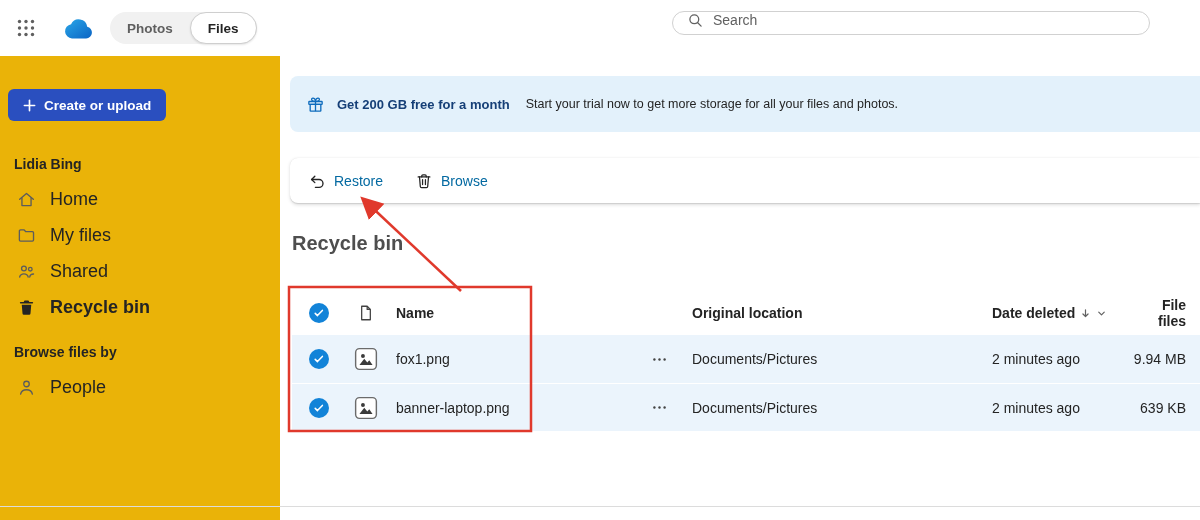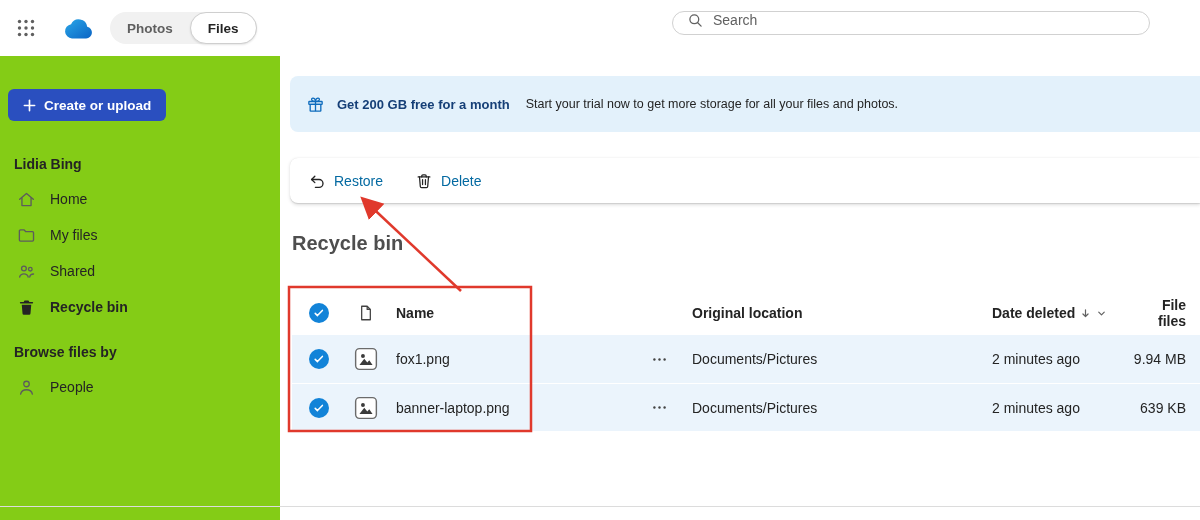--- a/index.html
+++ b/index.html
@@ -12,29 +12,29 @@
   .waffle-btn { position:absolute; left:16px; top:18px; width:20px; height:20px; }
   .cloud-logo { position:absolute; left:58px; top:16px; width:38px; height:25px; }
   .toggle { position:absolute; left:110px; top:12px; height:32px; background:#f1f1f1; border-radius:16px; display:flex; align-items:center; }
   .toggle-btn { height:32px; padding:0 17px; border-radius:16px; font-size:13.5px; font-weight:600; color:#5f5f5f; }
   .toggle-btn.active { background:#fff; border:1px solid #cfcfcf; color:#242424; box-shadow:0 1px 2px rgba(0,0,0,.10); }
   .search-box { position:absolute; left:672px; top:11px; width:478px; height:24px; border:1px solid #d1d1d1; border-radius:17px; display:flex; align-items:flex-start; padding:0 14px; background:#fff; }
   .search-box input { border:none; outline:none; flex:1; font-size:14px; margin-left:9px; color:#242424; background:transparent; }
   .search-box input::placeholder { color:#616161; }
 
   
-  .sidebar { position:absolute; left:0; top:56px; width:280px; bottom:0; background:#84cc16; }
+  .sidebar { position:absolute; left:0; top:56px; width:280px; bottom:0; background:#eab308; }
   .create-btn { position:absolute; left:8px; top:33px; height:32px; padding:0 15px; background:#2a4fbf; color:#fff; border-radius:6px; display:flex; align-items:center; gap:8px; font-size:13.5px; font-weight:600; }
   .side-heading { position:absolute; left:14px; font-size:14px; font-weight:700; color:#242424; }
   .heading-user { top:100px; }
   .heading-browse { top:288px; }
   .nav { position:absolute; left:0; right:0; }
   .nav-main { top:125px; }
   .nav-browse { top:313px; }
-  .nav-item { height:36px; display:flex; align-items:center; gap:14px; padding-left:16px; font-size:14px; color:#242424; cursor:pointer; }
+  .nav-item { height:36px; display:flex; align-items:center; gap:14px; padding-left:16px; font-size:18px; color:#242424; cursor:pointer; }
   .nav-item.active { font-weight:700; }
   .nav-item .nicon { width:20px; height:20px; flex:0 0 20px; display:flex; align-items:center; justify-content:center; }
 
   
   .main { position:absolute; left:280px; top:56px; right:0; bottom:0; }
   .banner { position:absolute; left:10px; top:20px; right:0; height:56px; background:#e3f1fb; border-radius:8px 0 0 8px; display:flex; align-items:center; padding:0 16px; gap:12px; cursor:pointer; }
   .banner-title { font-size:13px; font-weight:700; color:#153f77; white-space:nowrap; }
   .banner-sub { font-size:12.5px; color:#242424; white-space:nowrap; margin-left:4px; }
 
   .toolbar { position:absolute; left:10px; top:102px; right:0; height:45px; background:#fff; border-radius:8px 0 0 8px;
@@ -190,21 +190,21 @@
       </svg>
       <span>Restore</span>
     </button>
     <button class="tool-btn">
       <svg viewBox="0 0 20 20" width="18" height="18" fill="none" stroke="#242424" stroke-width="1.4" stroke-linecap="round" stroke-linejoin="round">
         <path d="M3.5 5.5h13"></path>
         <path d="M7.5 5.5v-.9A1.3 1.3 0 0 1 8.8 3.3h2.4a1.3 1.3 0 0 1 1.3 1.3v.9"></path>
         <path d="M5 5.5l.9 10.6a1.4 1.4 0 0 0 1.4 1.3h5.4a1.4 1.4 0 0 0 1.4-1.3L15 5.5"></path>
         <path d="M8.4 8.5v5.5M11.6 8.5v5.5"></path>
       </svg>
-      <span>Delete</span>
+      <span>Browse</span>
     </button>
   </div>
 
   <div class="page-title">Recycle bin</div>
 
   <div class="table">
 
     <div class="trow thead">
       <div class="cell-center">
         <button class="check">

